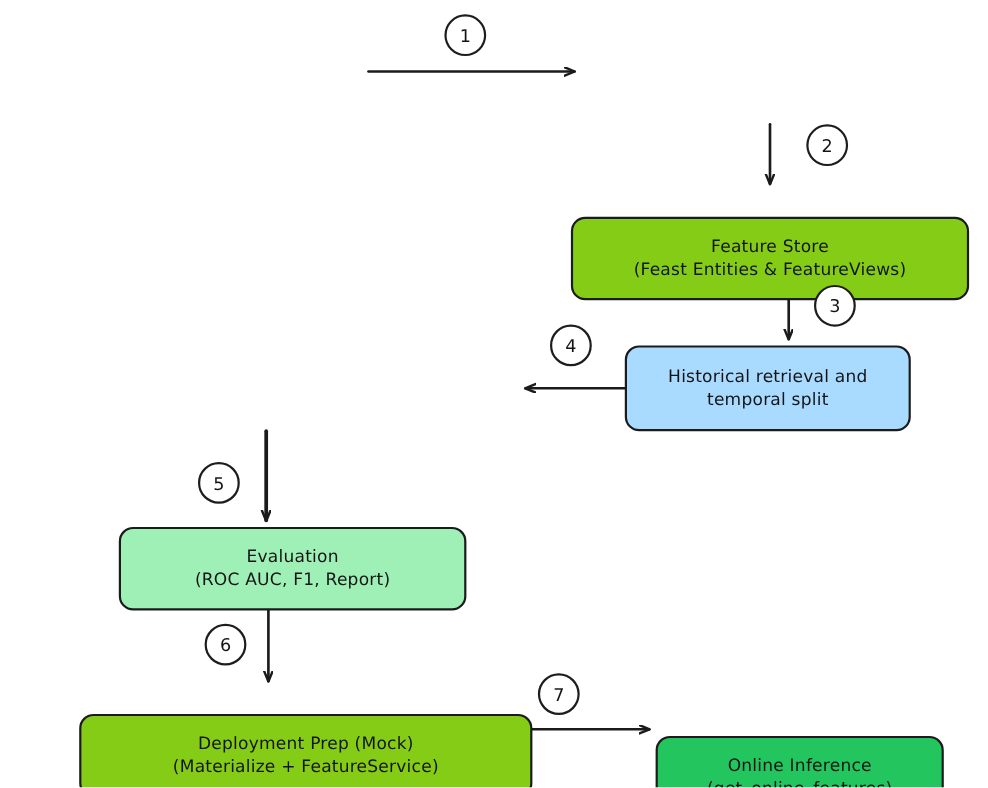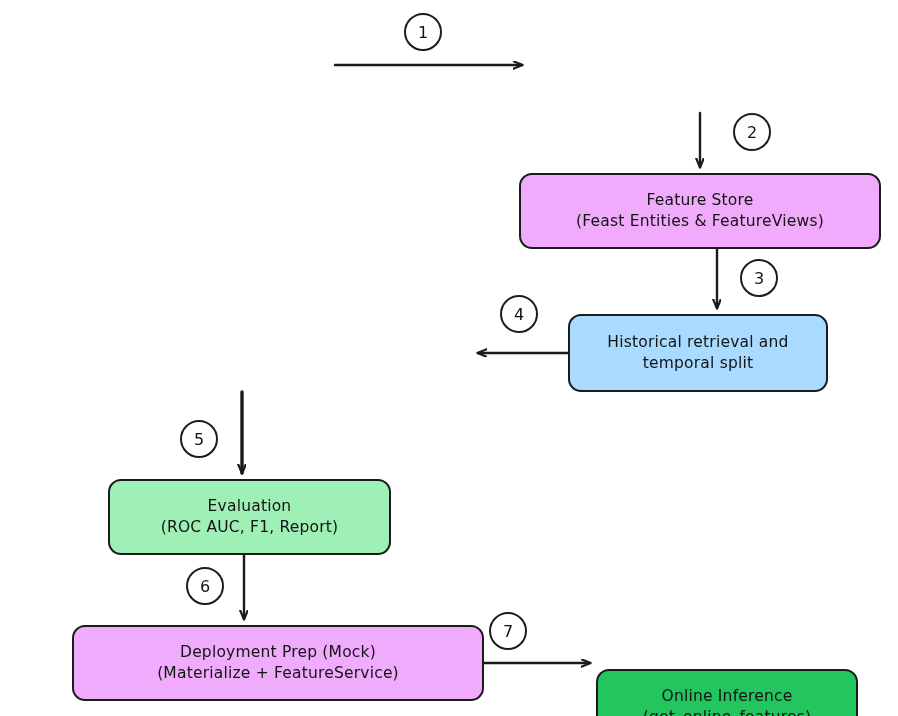--- a/index.html
+++ b/index.html
@@ -38,21 +38,21 @@
     line-height: 1.38;
     color: #141414;
     letter-spacing: 0.2px;
     z-index: 3;
   }
   .node .label {
     white-space: pre-line;
     padding: 0 10px;
   }
   .n-green { background: #9ef0b6; }
-  .n-yellow { background: #f0abfc; }
+  .n-yellow { background: #84cc16; margin-top: 24px; }
   .n-blue  { background: #a9daff; }
   .n-pink  { background: #22c55e; margin-top: 44px; }
 
   .edge-label {
     position: absolute;
     width: 34px;
     height: 34px;
     border: 2.2px solid #1d1d1d;
     border-radius: 50%;
     background: #ffffff;
@@ -101,21 +101,21 @@
     <span class="label">Feature Store
 (Feast Entities &amp; FeatureViews)</span>
   </div>
 
   <div class="node n-blue" style="left:568px; top:314px; width:260px; height:78px;">
     <span class="label">Historical retrieval and
 temporal split</span>
   </div>
 
 
-  <div class="node n-green" style="left:108px; top:479px; width:283px; height:76px;">
+  <div class="node n-green" style="left:108px; top:479px; width:316px; height:76px;">
     <span class="label">Evaluation
 (ROC AUC, F1, Report)</span>
   </div>
 
   <div class="node n-yellow" style="left:72px; top:625px; width:412px; height:76px;">
     <span class="label">Deployment Prep (Mock)
 (Materialize + FeatureService)</span>
   </div>
 
   <div class="node n-pink" style="left:596px; top:625px; width:262px; height:76px;">

